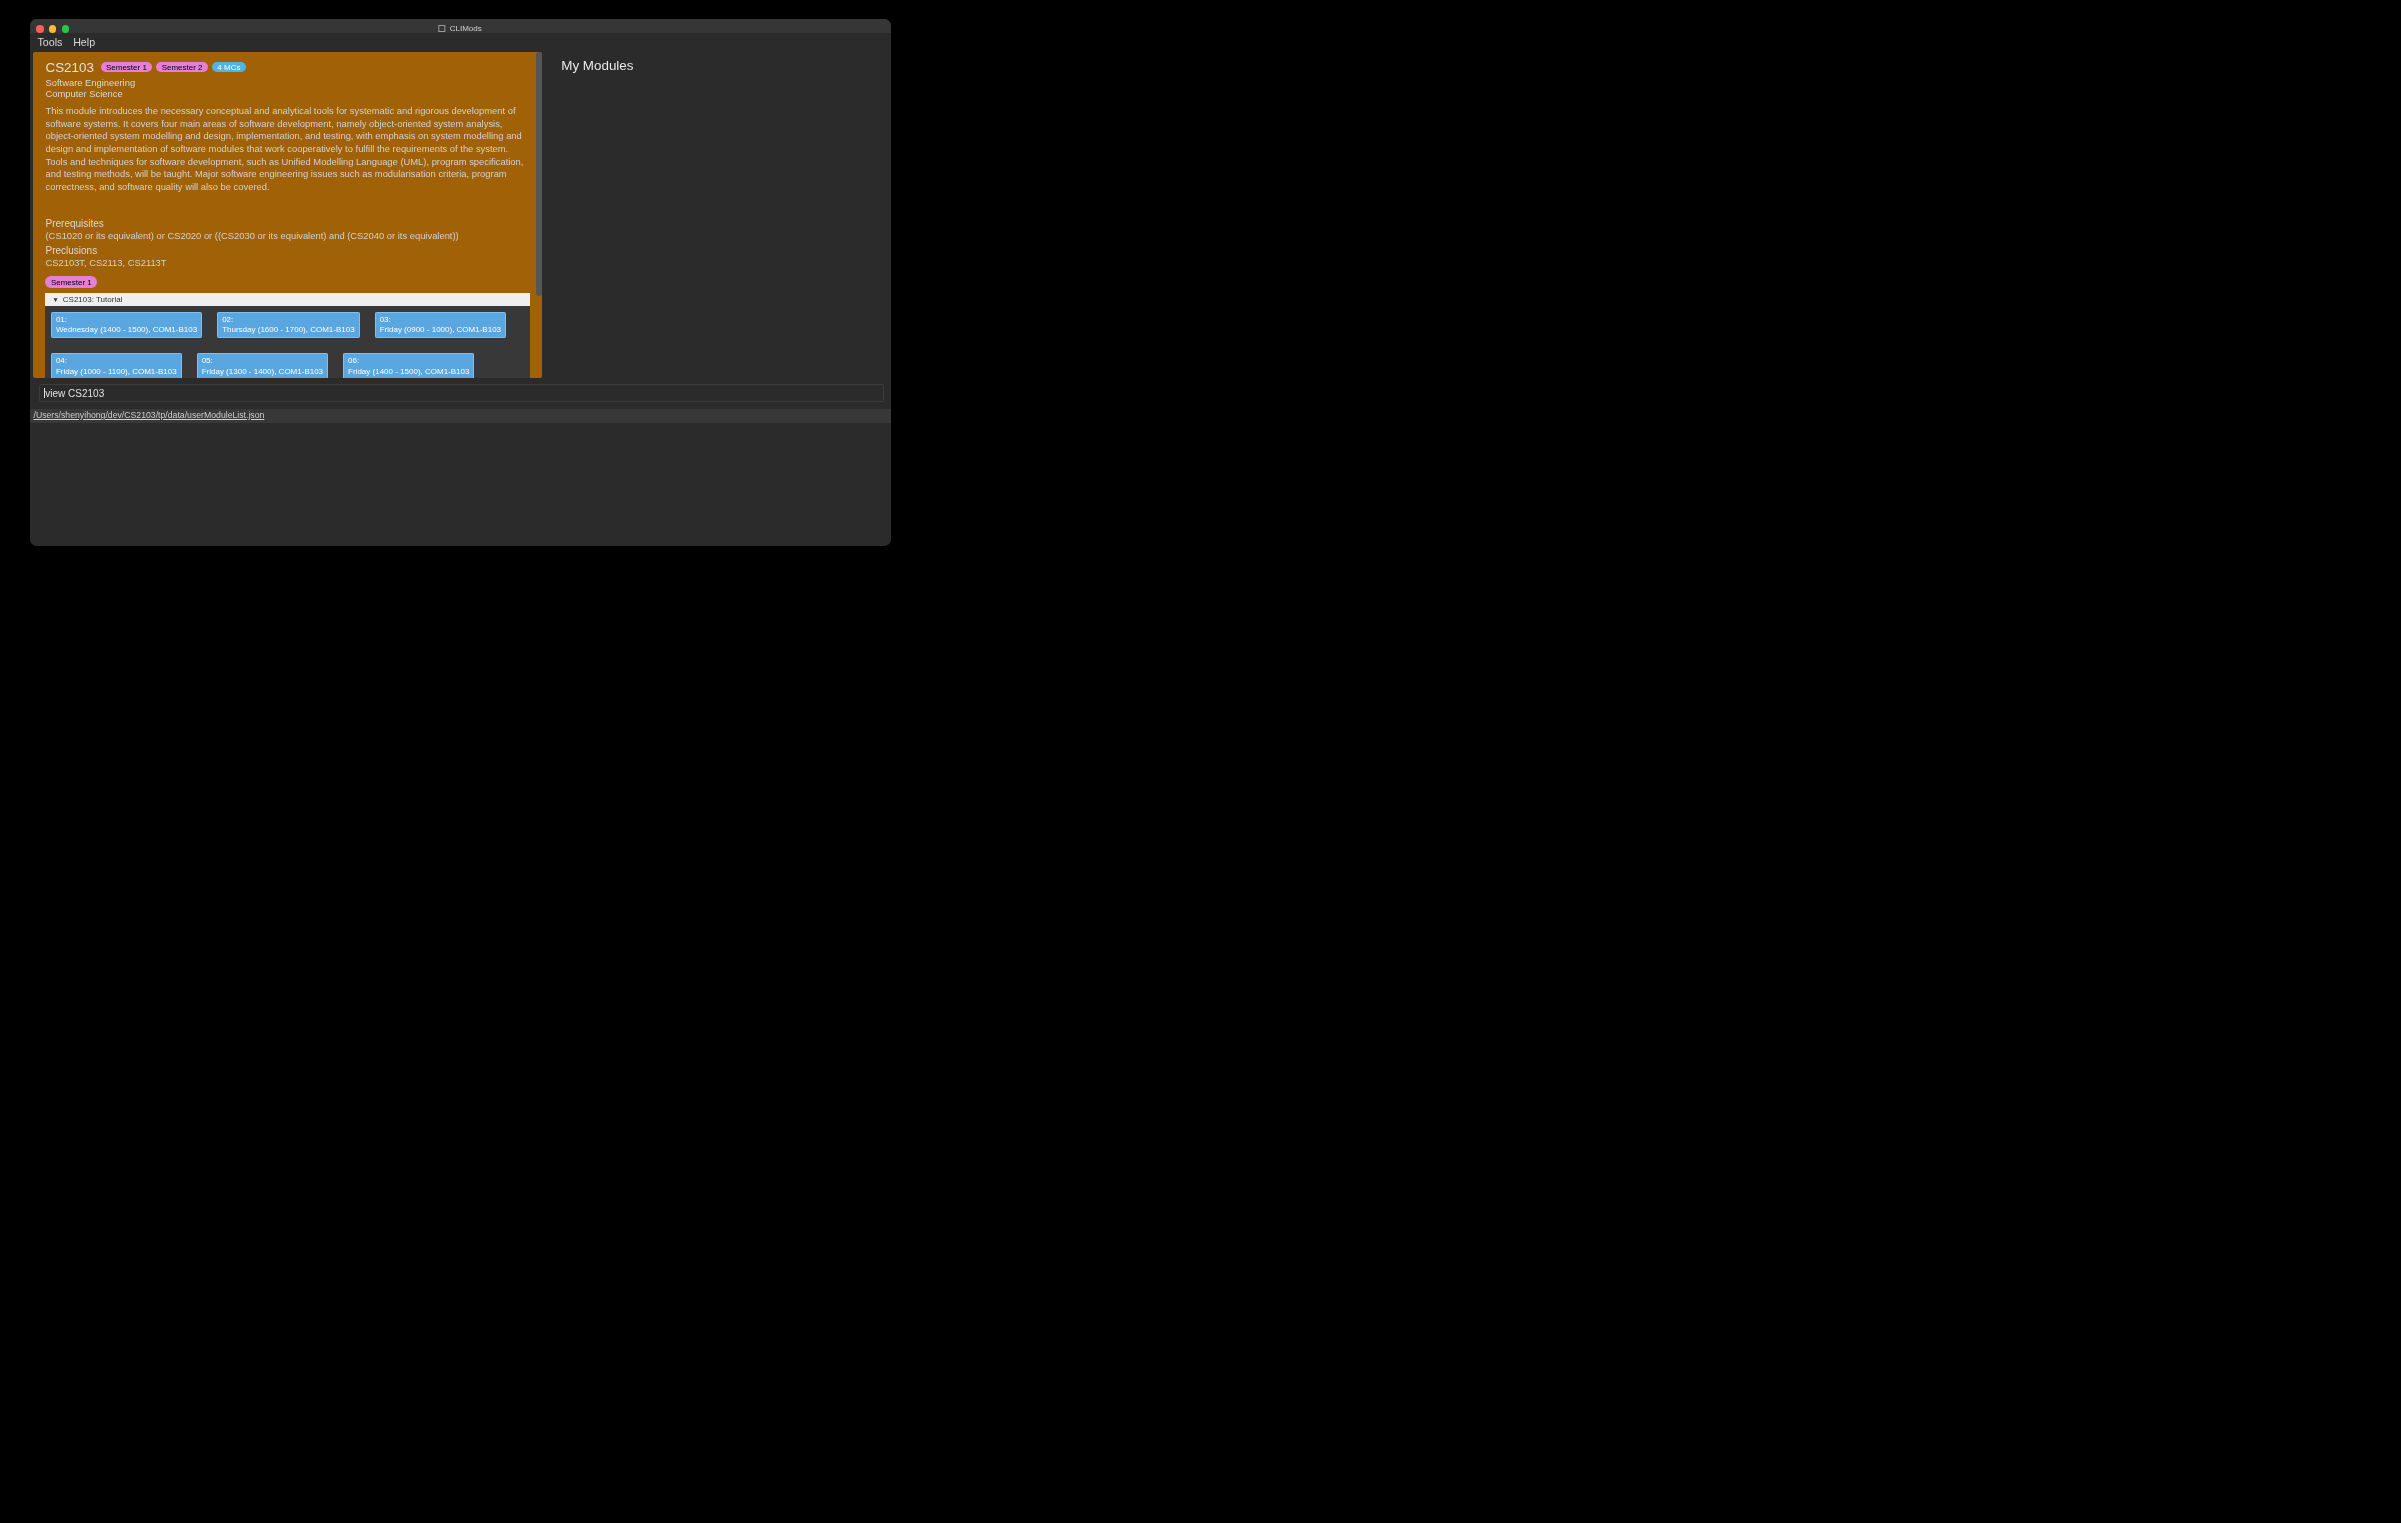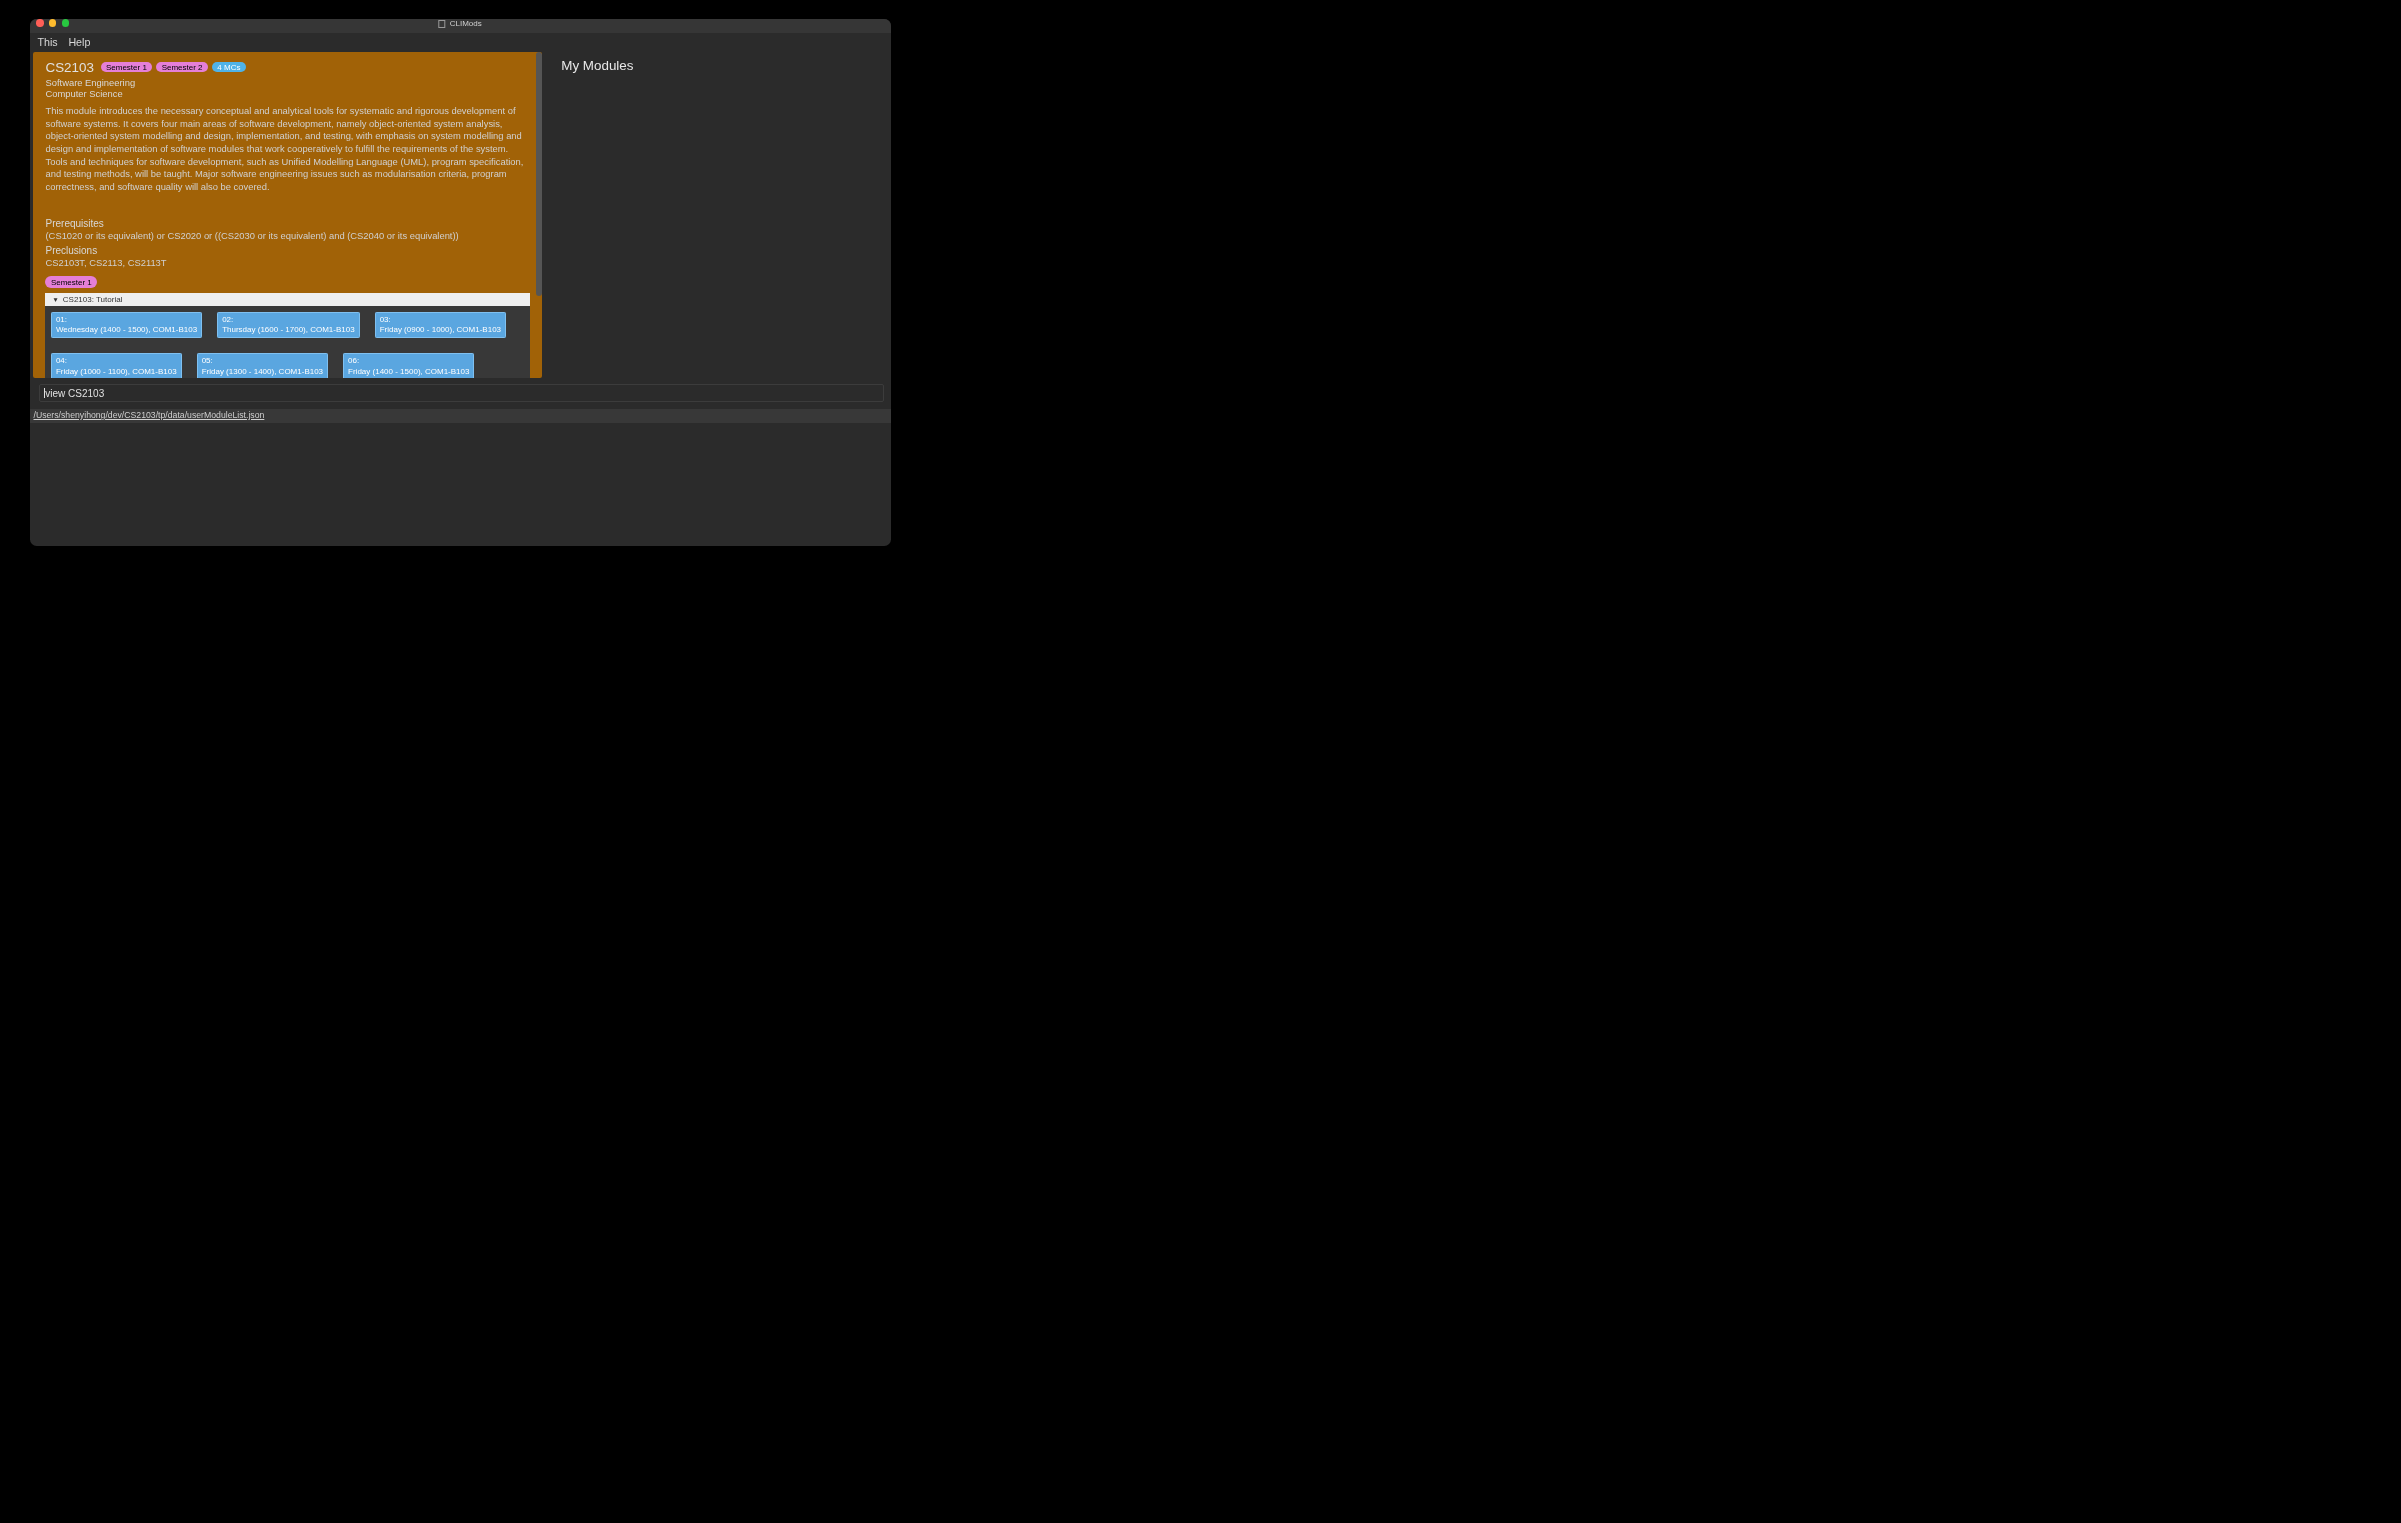--- a/index.html
+++ b/index.html
@@ -21,21 +21,21 @@
       background: #2b2b2b;
       border-radius: 6.7px;
       overflow: hidden;
       display: flex;
       flex-direction: column;
     }
     .titlebar {
       height: 13.4px;
       background: #363636;
       display: flex;
-      align-items: flex-start;
+      align-items: flex-end;
       position: relative;
     }
     .traffic-lights {
       display: flex;
       gap: 5.4px;
       padding-left: 6.7px;
     }
     .light { width: 7.4px; height: 7.4px; border-radius: 50%; }
     .light.red { background: #ff5f57; }
     .light.yellow { background: #febc2e; }
@@ -232,21 +232,21 @@
       <div class="light yellow"></div>
       <div class="light green"></div>
     </div>
     <div class="title-center">
       <span class="title-icon"></span>
       <span>CLIMods</span>
     </div>
   </div>
 
   <div class="menubar">
-    <span>This</span>
+    <span>Tools</span>
     <span>Help</span>
   </div>
 
   <div class="content-row">
     <div class="left-panel">
       <div class="left-inner">
         <div class="module-header">
           <span class="module-code">CS2103</span>
           <span class="pill pink">Semester 1</span>
           <span class="pill pink">Semester 2</span>

